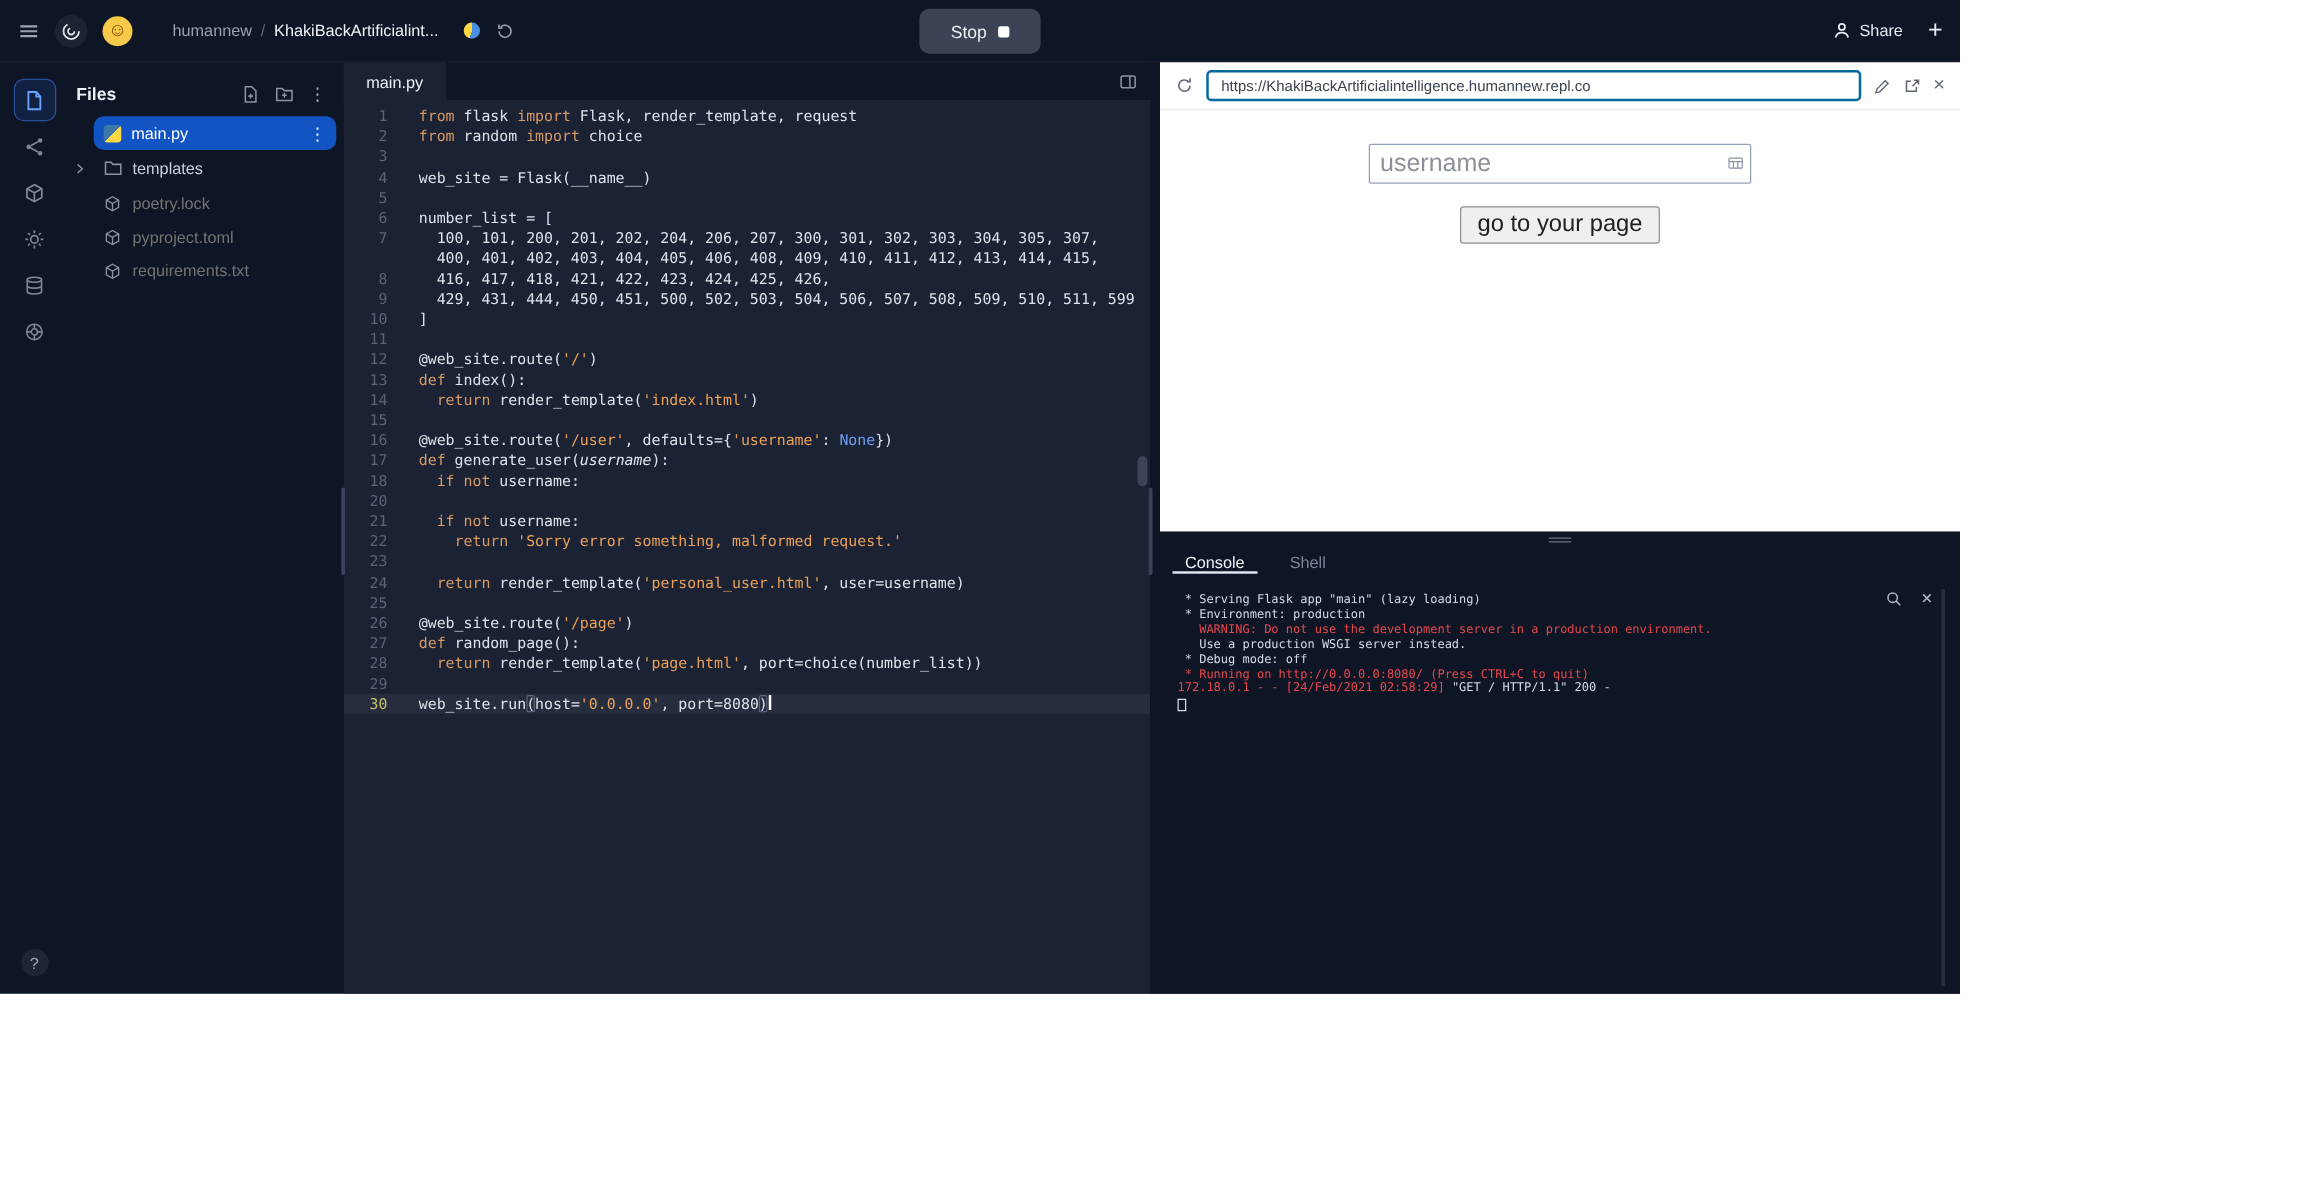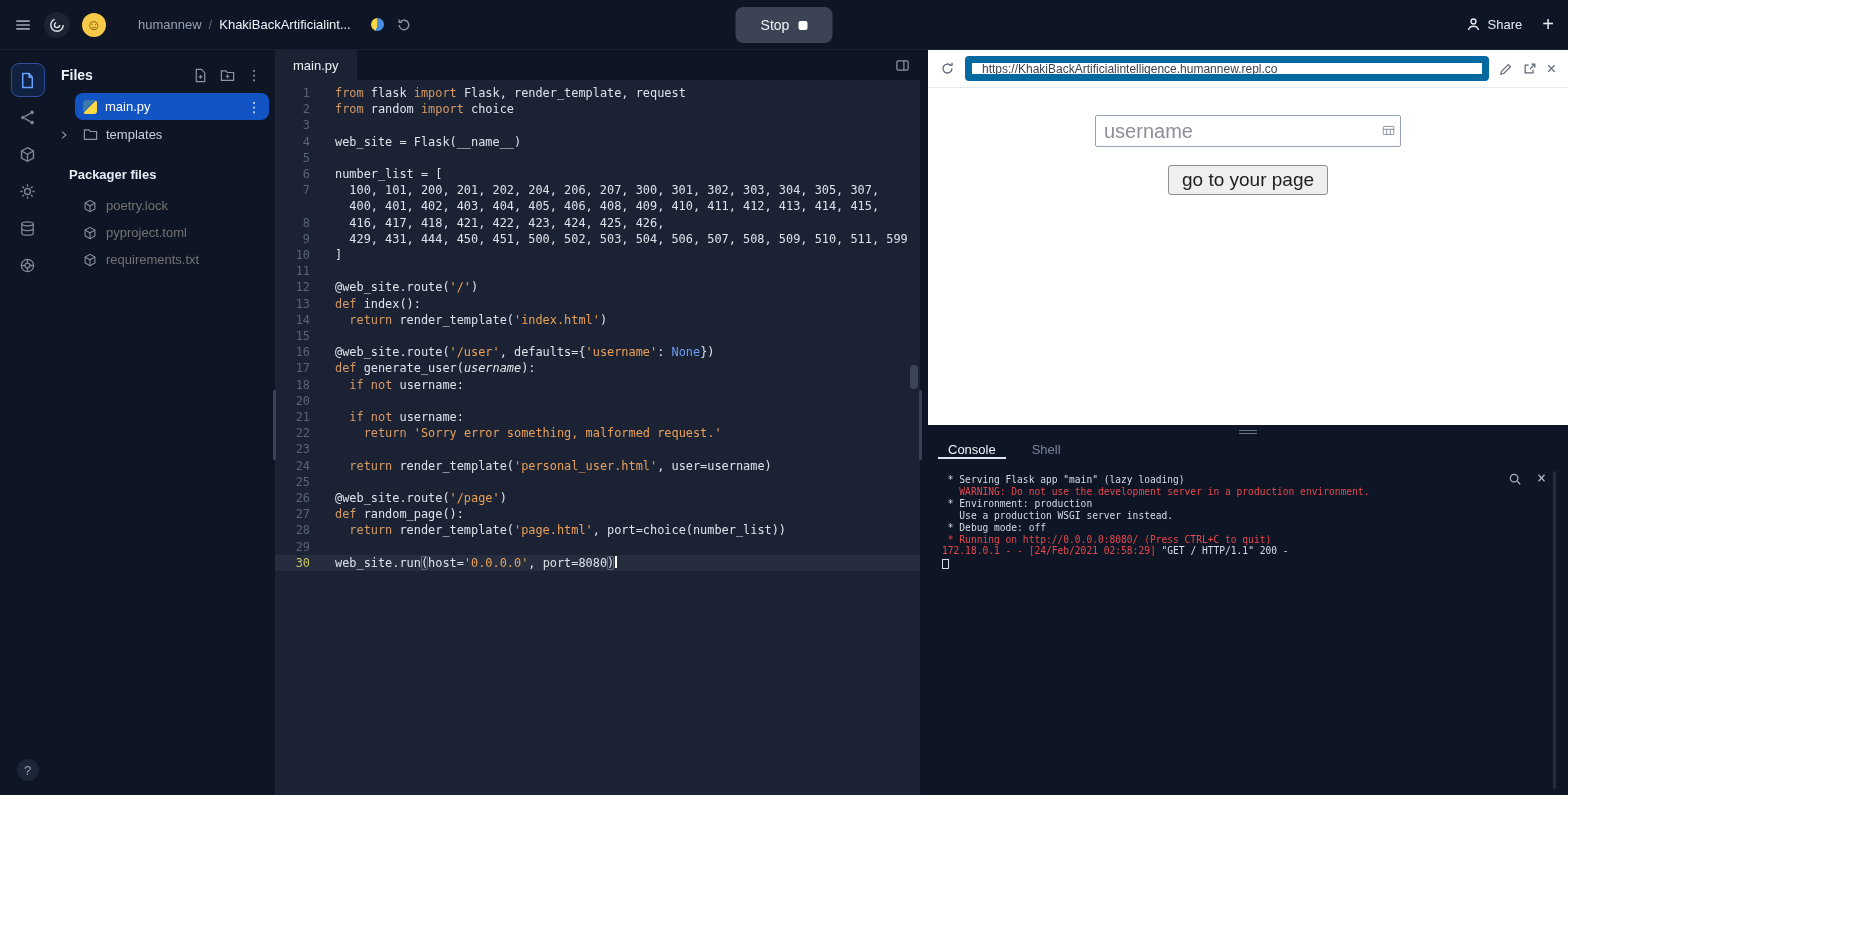--- a/index.html
+++ b/index.html
@@ -93,21 +93,21 @@
   .grip-v { position:absolute; width:3px; height:70px; background:#39425a; border-radius:2px;
             top:340px; cursor:col-resize; z-index:3; }
 
   
   .rightpane { width:648px; flex:none; display:flex; flex-direction:column;
                background:#0e1525; padding-left:8px; }
   .browser { height:375px; flex:none; display:flex; flex-direction:column; background:#ffffff; }
   .urlbar { height:38px; flex:none; display:flex; align-items:center; gap:10px; padding:0 12px;
             border-bottom:1px solid #e7e9ee; background:#ffffff; }
   .urlbar .ico { color:#5f6774; cursor:pointer; }
-  .url-field { flex:1; height:25px; border:7px solid #0369a1; border-radius:4px; display:flex;
+  .url-field { flex:1; height:25px; border:2px solid #0369a1; border-radius:4px; display:flex;
                align-items:center; padding:0 10px; font-size:12px; color:#3a4150;
                white-space:nowrap; overflow:hidden; cursor:text; }
   .url-x { font-size:16px; line-height:1; }
   .viewport { flex:1; position:relative; background:#ffffff; }
   .wv-input-wrap { position:absolute; top:27px; left:50%; transform:translateX(-50%); width:306px; }
   .wv-input { width:100%; height:32px; border:1px solid #94a0b8; border-radius:2px;
               padding:0 26px 0 8px; font-size:20px; color:#2b2b2b; background:#fff;
               font-family:"Liberation Sans",sans-serif; }
   .wv-input::placeholder { color:#8a8f98; }
   .autofill { position:absolute; right:6px; top:9px; cursor:pointer; }
@@ -264,21 +264,20 @@
             </svg>
         </span>
         <span class="ico">
           <svg width="15" height="15" viewBox="0 0 16 16">
               <path d="M1.5 3h4.8l1.5 1.8h6.7v8.4H1.5V3z" fill="none" stroke="currentColor" stroke-width="1.3"></path>
             </svg>
         </span>
         <span>templates</span>
       </div>
 
-      <div class="section-title">Packager files</div>
 
       <div class="pkg-row">
         <span class="ico">
           <svg width="14" height="14" viewBox="0 0 16 16">
               <path d="M8 1.6l5.6 3.1v6.6L8 14.4l-5.6-3.1V4.7L8 1.6z" fill="none" stroke="currentColor" stroke-width="1.2"></path>
               <path d="M2.4 4.7L8 7.8l5.6-3.1M8 7.8v6.6" fill="none" stroke="currentColor" stroke-width="1.2"></path>
             </svg>
         </span>
         <span>poetry.lock</span>
       </div>
@@ -501,22 +500,22 @@
             <span class="ico">
               <svg width="14" height="14" viewBox="0 0 16 16">
                   <circle cx="7" cy="7" r="4.3" fill="none" stroke="currentColor" stroke-width="1.4"></circle>
                   <path d="M10.2 10.2L14 14" stroke="currentColor" stroke-width="1.4"></path>
                 </svg>
             </span>
             <span class="ico cout-x">×</span>
           </div>
           <div class="c-scroll"></div>
         <div class="cline"><span class="cw"> * Serving Flask app "main" (lazy loading)</span></div>
+            <div class="cline"><span class="cw"> * Environment: production</span></div>
             <div class="cline"><span class="cr">   WARNING: Do not use the development server in a production environment.</span></div>
-            <div class="cline"><span class="cw"> * Environment: production</span></div>
             <div class="cline"><span class="cw">   Use a production WSGI server instead.</span></div>
             <div class="cline"><span class="cw"> * Debug mode: off</span></div>
             <div class="cline"><span class="cr"> * Running on http://0.0.0.0:8080/ (Press CTRL+C to quit)</span></div>
             <div class="cline"><span class="cr">172.18.0.1 - - [24/Feb/2021 02:58:29] </span><span class="cw">"GET / HTTP/1.1" 200 -</span></div>
             <div class="cblock"></div>
           </div>
       </div>
 
     </section>
   </div>

